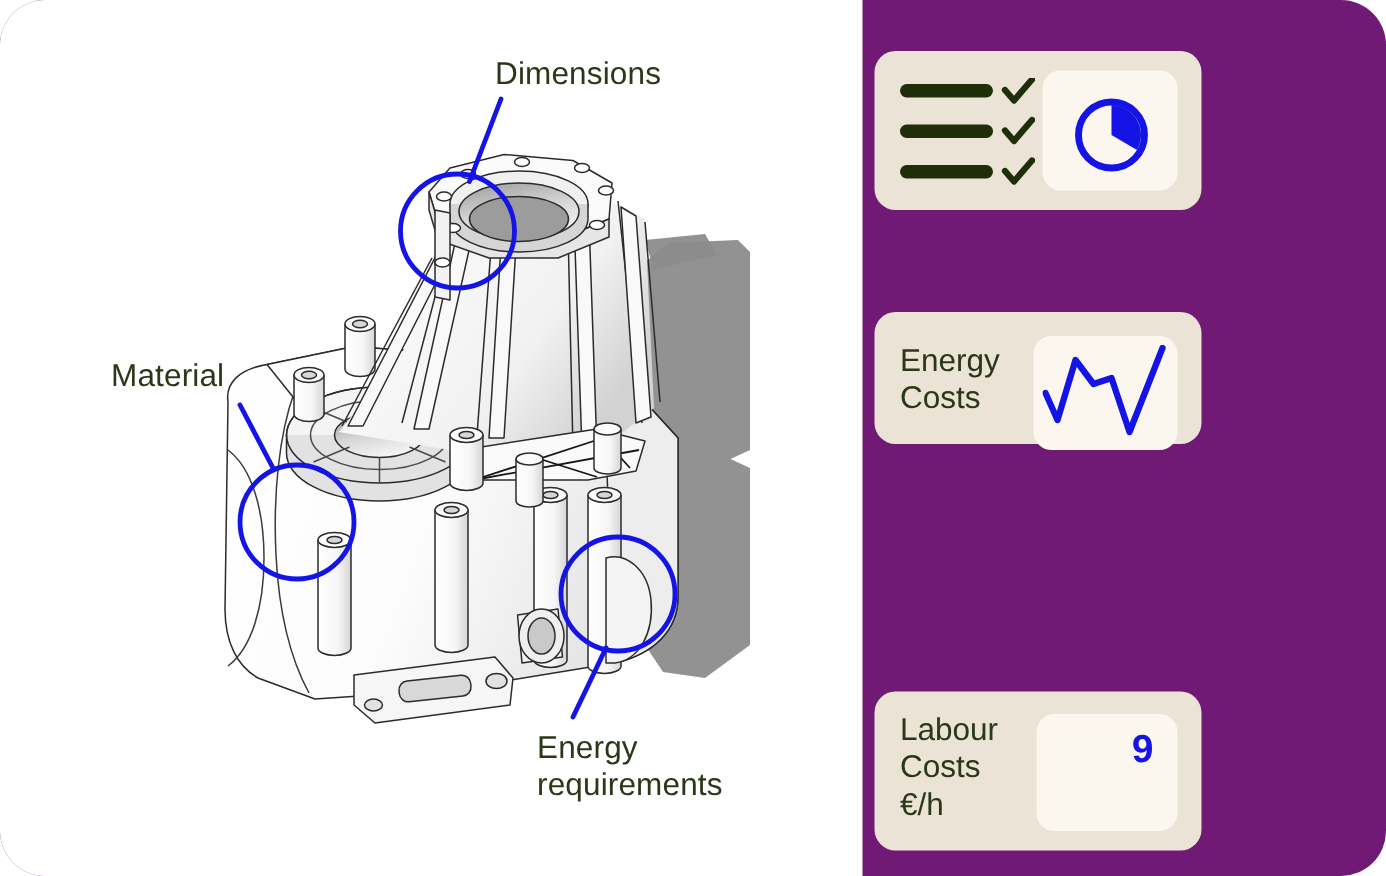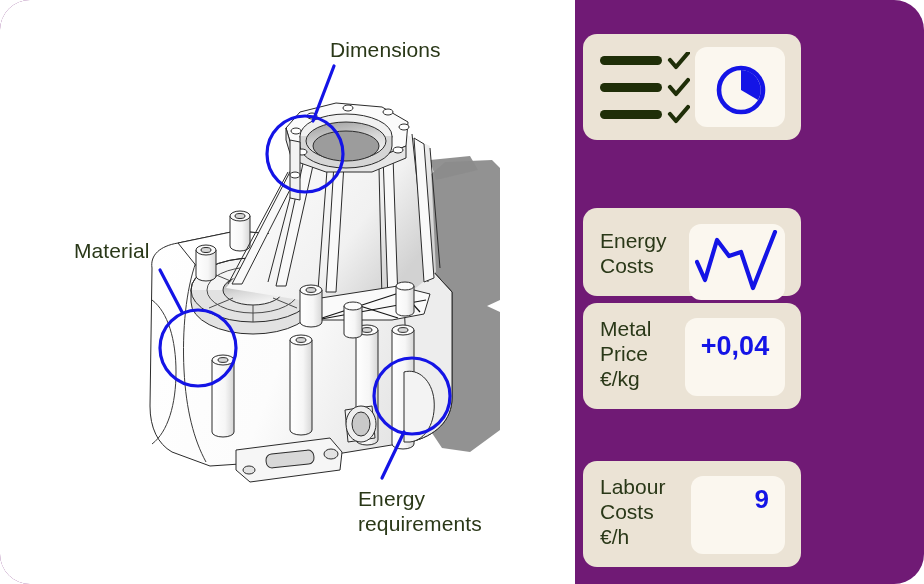--- a/index.html
+++ b/index.html
@@ -308,27 +308,20 @@
 
     <div class="card" id="card-energy">
       <div class="card-label" id="lbl-energy">Energy
 Costs</div>
       <div class="panel" id="panel-energy"></div>
       <svg id="line-svg" viewBox="0 0 84 64">
         <polyline points="2,32 10,50 22,10 34,26 46,22 58,58 80,2" fill="none" stroke="#1414e6" stroke-width="4.2" stroke-linejoin="round" stroke-linecap="round"></polyline>
       </svg>
     </div>
 
-    <div class="card" id="card-metal">
-      <div class="card-label" id="lbl-metal">Metal
-Price
-€/kg</div>
-      <div class="panel" id="panel-metal"></div>
-      <div class="metric" id="val-metal">+0,04</div>
-    </div>
 
     <div class="card" id="card-labour">
       <div class="card-label" id="lbl-labour">Labour
 Costs
 €/h</div>
       <div class="panel" id="panel-labour"></div>
       <div class="metric" id="val-labour">9</div>
     </div>
 
   </div>

